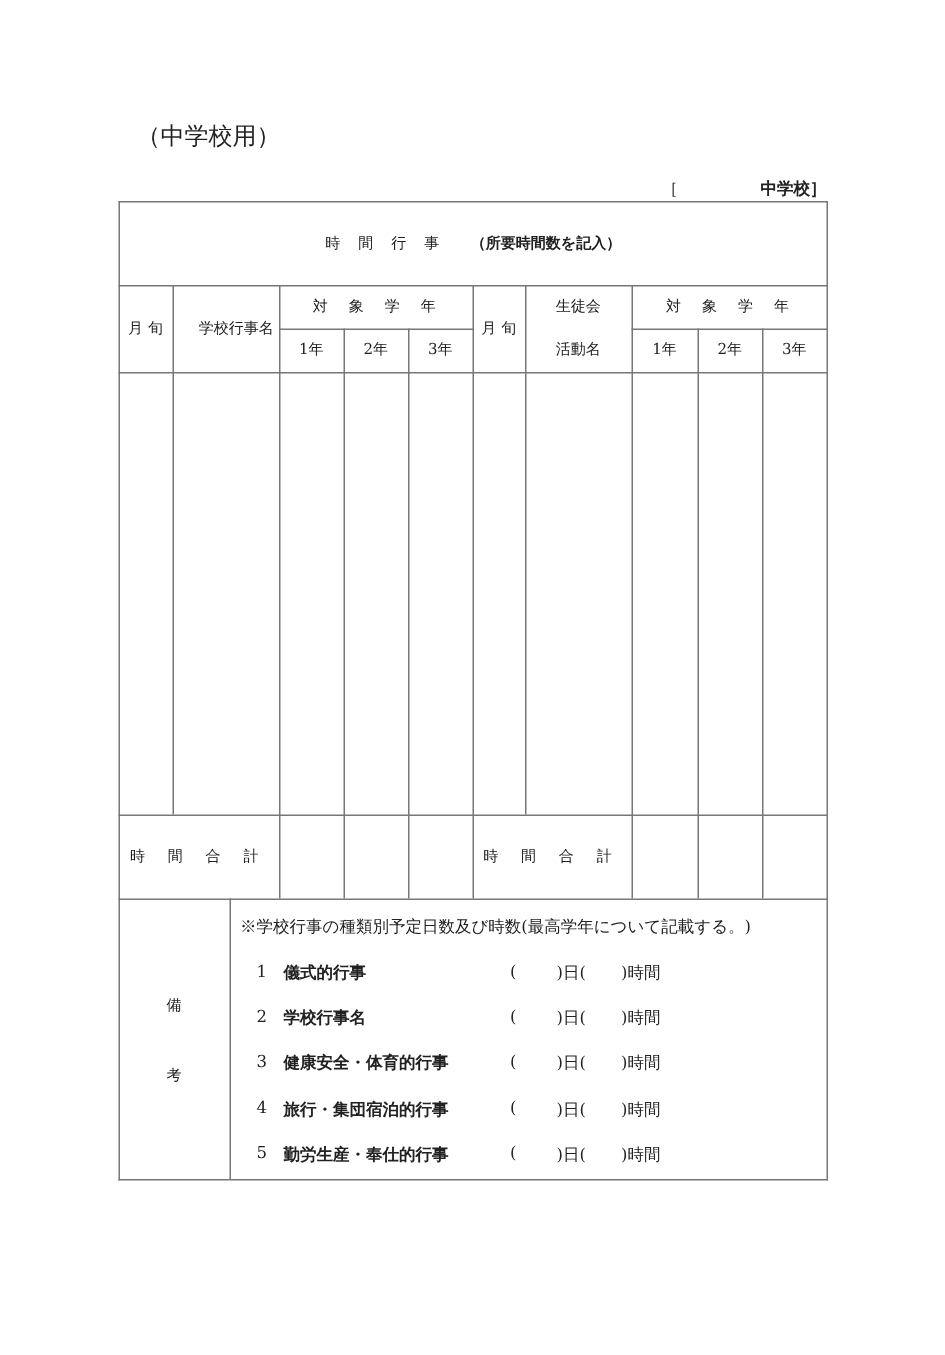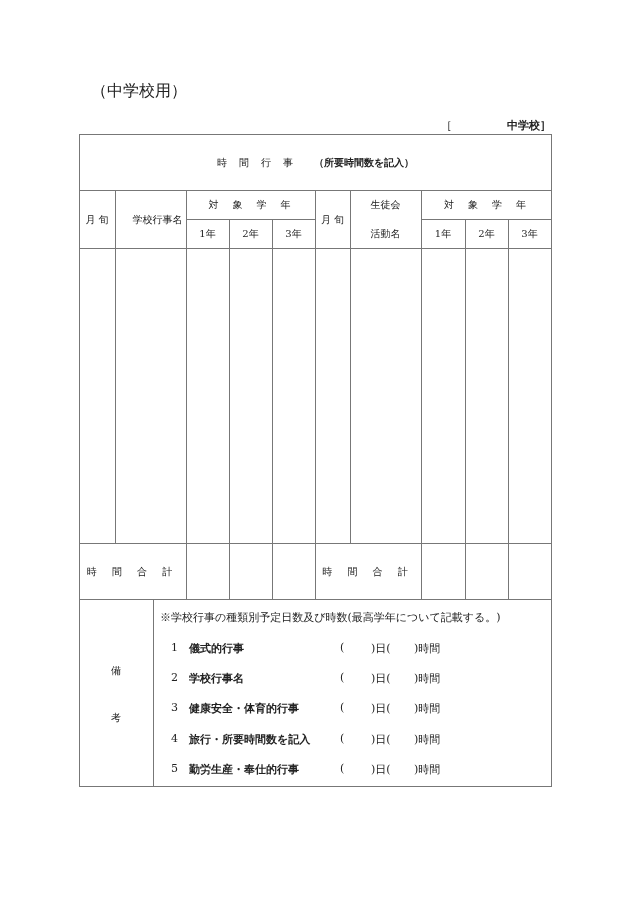--- a/index.html
+++ b/index.html
@@ -126,21 +126,21 @@
   </div>
   <div class="note-row" style="left:171px; top:701px; width:300px; height:16px;">
     <span class="num">3</span>
     <span class="lbl">健康安全・体育的行事</span>
     <span class="p1">(</span>
     <span class="d1">)日(</span>
     <span class="h1">)時間</span>
   </div>
   <div class="note-row" style="left:171px; top:732px; width:300px; height:16px;">
     <span class="num">4</span>
-    <span class="lbl">旅行・所要時間数を記入</span>
+    <span class="lbl">旅行・集団宿泊的行事</span>
     <span class="p1">(</span>
     <span class="d1">)日(</span>
     <span class="h1">)時間</span>
   </div>
   <div class="note-row" style="left:171px; top:762px; width:300px; height:16px;">
     <span class="num">5</span>
     <span class="lbl">勤労生産・奉仕的行事</span>
     <span class="p1">(</span>
     <span class="d1">)日(</span>
     <span class="h1">)時間</span>

